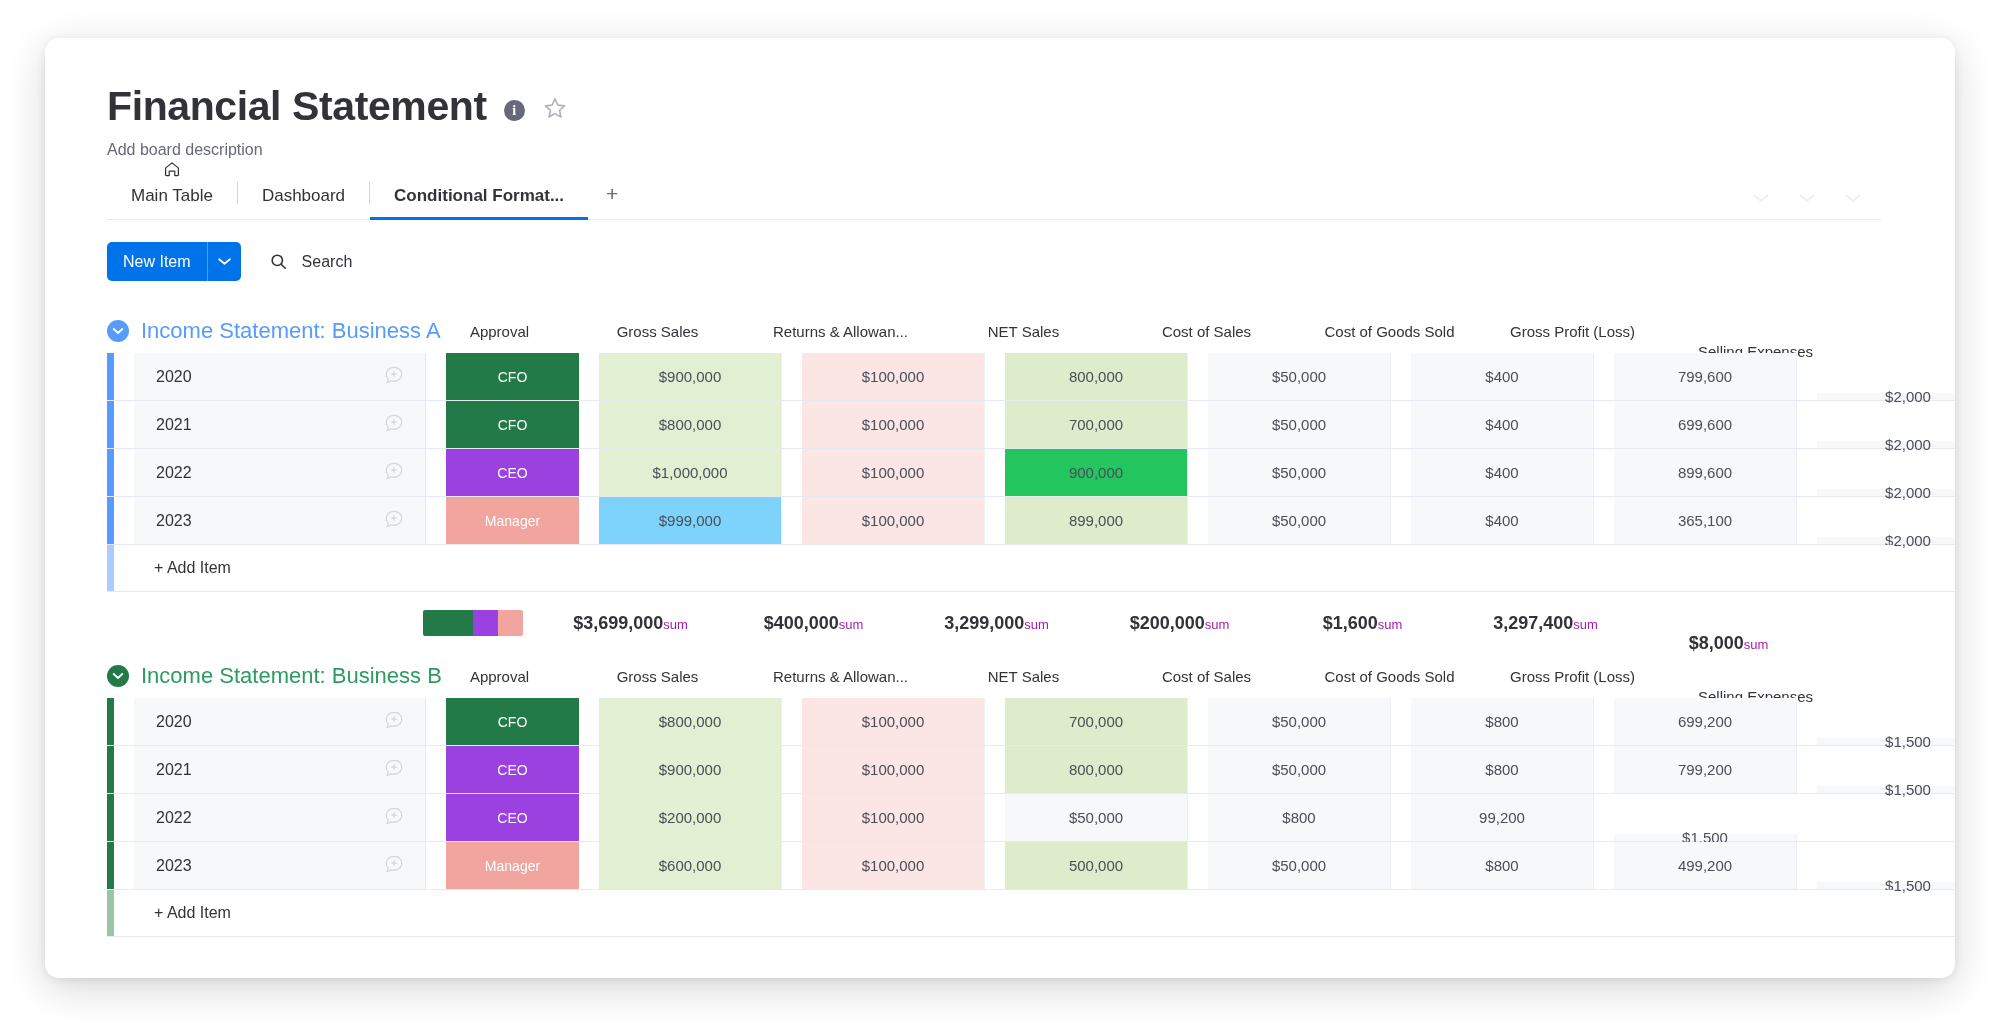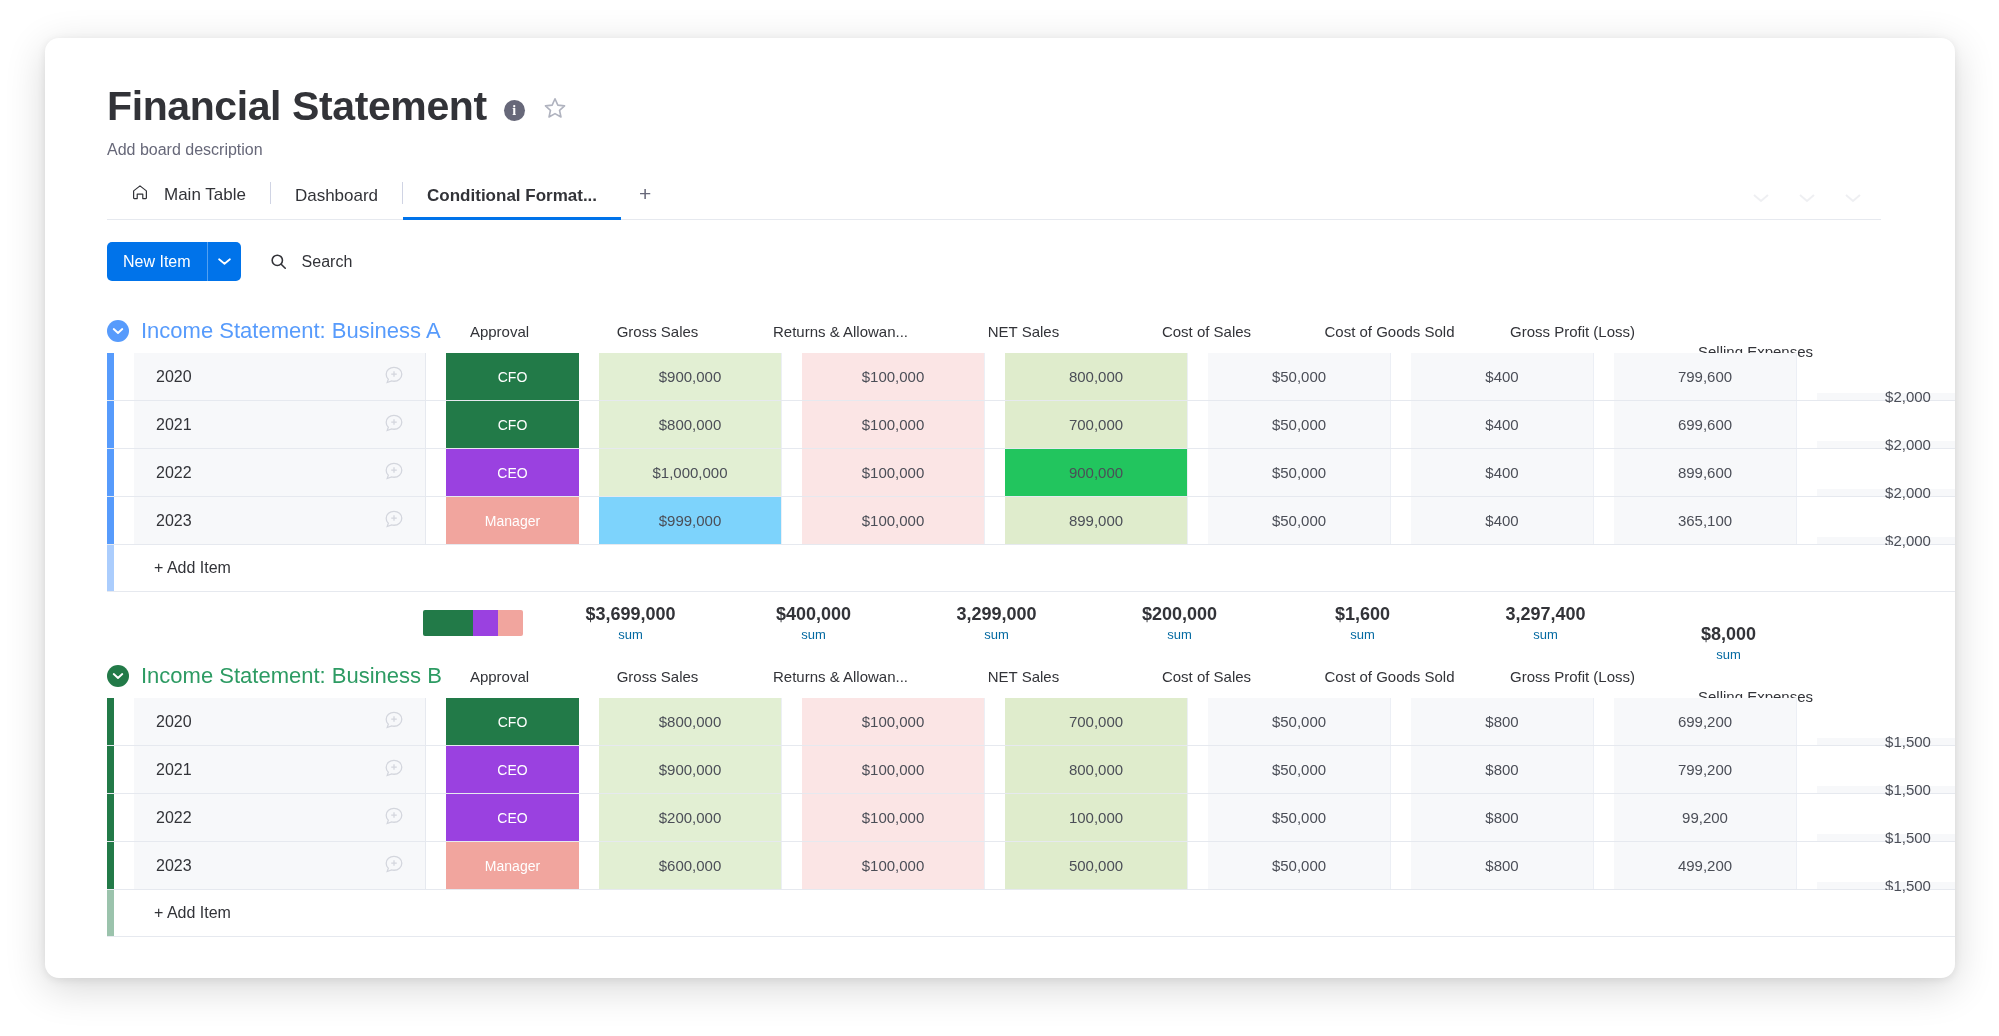--- a/index.html
+++ b/index.html
@@ -74,26 +74,27 @@
     position: relative;
     height: 47px;
   }
   .tabs-underline {
     position: absolute;
     left: 0; right: 62px; bottom: 0;
     height: 1px;
     background: #e6e9ef;
   }
   .tab {
-    display: flex; align-items: center; gap: 15px;
+    display: flex; align-items: center; gap: 3px;
     padding: 0 24px 14px 24px;
     font-size: 17px;
     color: #323338;
     cursor: pointer;
     position: relative;
+    flex-direction: column;
   }
   .tab:first-child { padding-left: 14px; }
   .tab.active { font-weight: bold; }
   .tab.active::after {
     content: "";
     position: absolute;
     left: 0; right: 0; bottom: 0;
     height: 3px;
     background: #0073ea;
     z-index: 2;
@@ -260,25 +261,25 @@
   
   .summary-row {
     display: flex;
     align-items: stretch;
     height: 62px;
     padding-left: 7px;
   }
   .summary-pad { width: 292px; flex: 0 0 auto; }
   .summary-cell {
     flex: 0 0 auto;
-    display: flex; flex-direction: column;
+    display: flex; flex-direction: row;
     align-items: center; justify-content: center;
   }
   .summary-val { font-size: 18px; color: #323338; font-weight: bold; }
-  .summary-sub { font-size: 13px; color: #0369a1; margin-top: 2px; }
+  .summary-sub { font-size: 13px; color: #a21caf; margin-top: 2px; }
   .stack-bar {
     height: 26px;
     width: 100px;
     display: flex;
     border-radius: 2px;
     overflow: hidden;
   }
 </style>
 </head>
 <body>
@@ -578,21 +579,20 @@
               <span class="chat-icon">
                 <svg width="22" height="22" viewBox="0 0 24 24" fill="none" stroke="#a9adbb" stroke-width="1.4">
                     <path d="M20.5 11.2c0 4.2-3.8 7.6-8.5 7.6a9.9 9.9 0 0 1-2.6-.34L4.6 20.2l1.2-3.5A7.2 7.2 0 0 1 3.5 11.2c0-4.2 3.8-7.6 8.5-7.6s8.5 3.4 8.5 7.6z"></path>
                     <path d="M12 8v6M9 11h6"></path>
                   </svg>
               </span>
             </div>
             <div class="cell status c-approval" style="background:#9a41e0;">CEO</div>
             <div class="cell c-gross" style="background:#e2efd3;">$200,000</div>
             <div class="cell c-returns" style="background:#fbe5e5;">$100,000</div>
-            <div class="cell c-net" style="background:#dfeccc;">100,000</div>
             <div class="cell plain c-cos">$50,000</div>
             <div class="cell plain c-cogs">$800</div>
             <div class="cell plain c-gp">99,200</div>
             <div class="cell plain c-sell">$1,500</div>
           </div>
 
           <div class="item-row">
             <div class="row-accent" style="background:#227a48;"></div>
             <div class="row-name">
               <span>2023</span>

